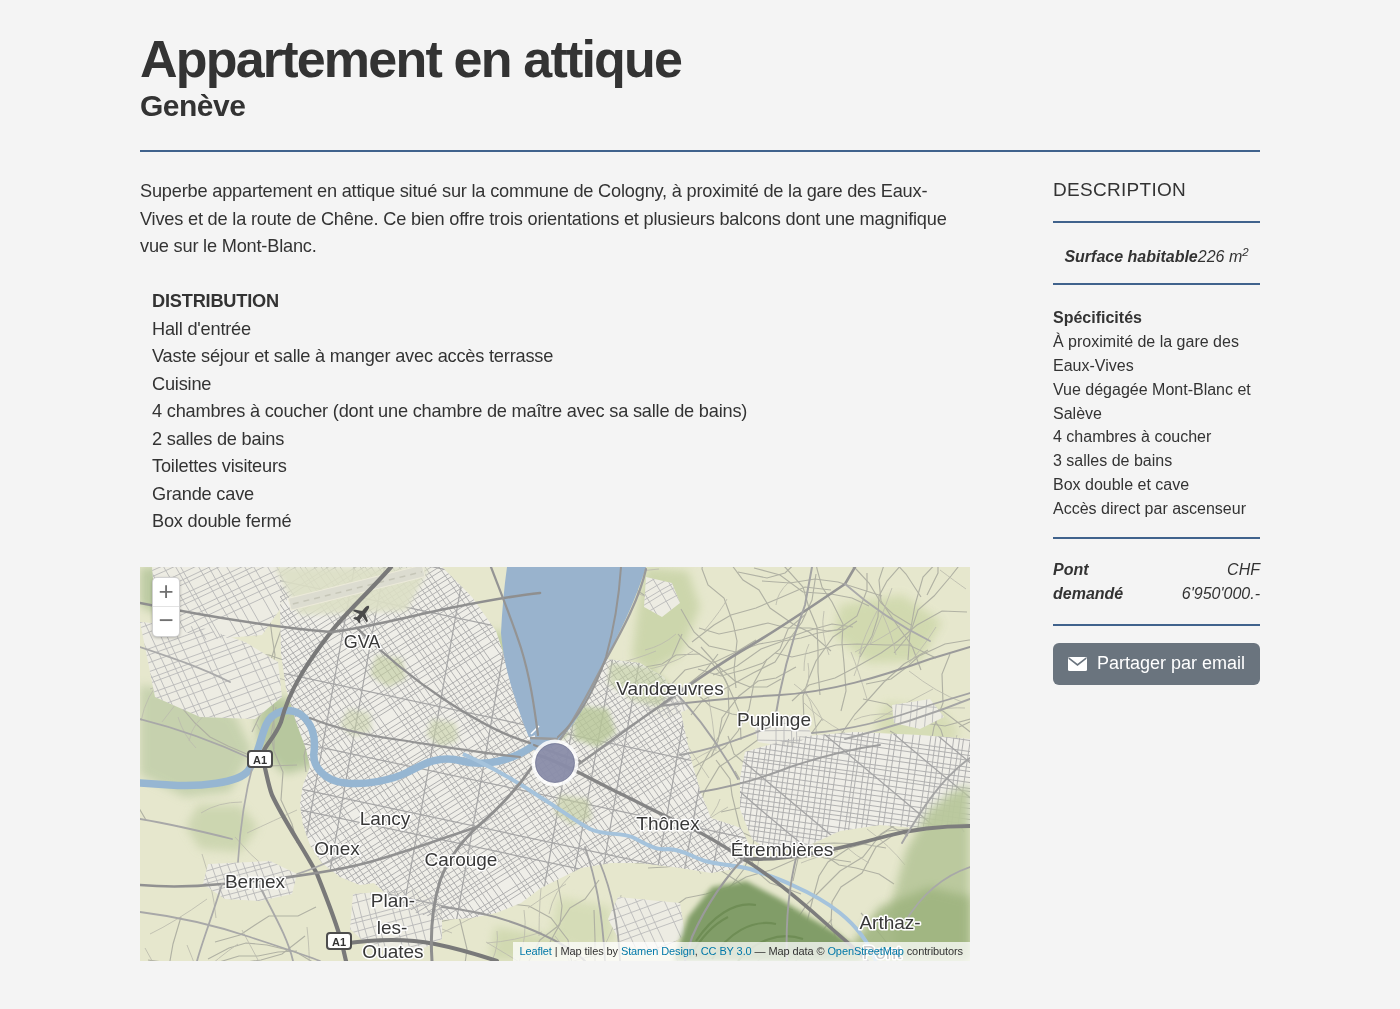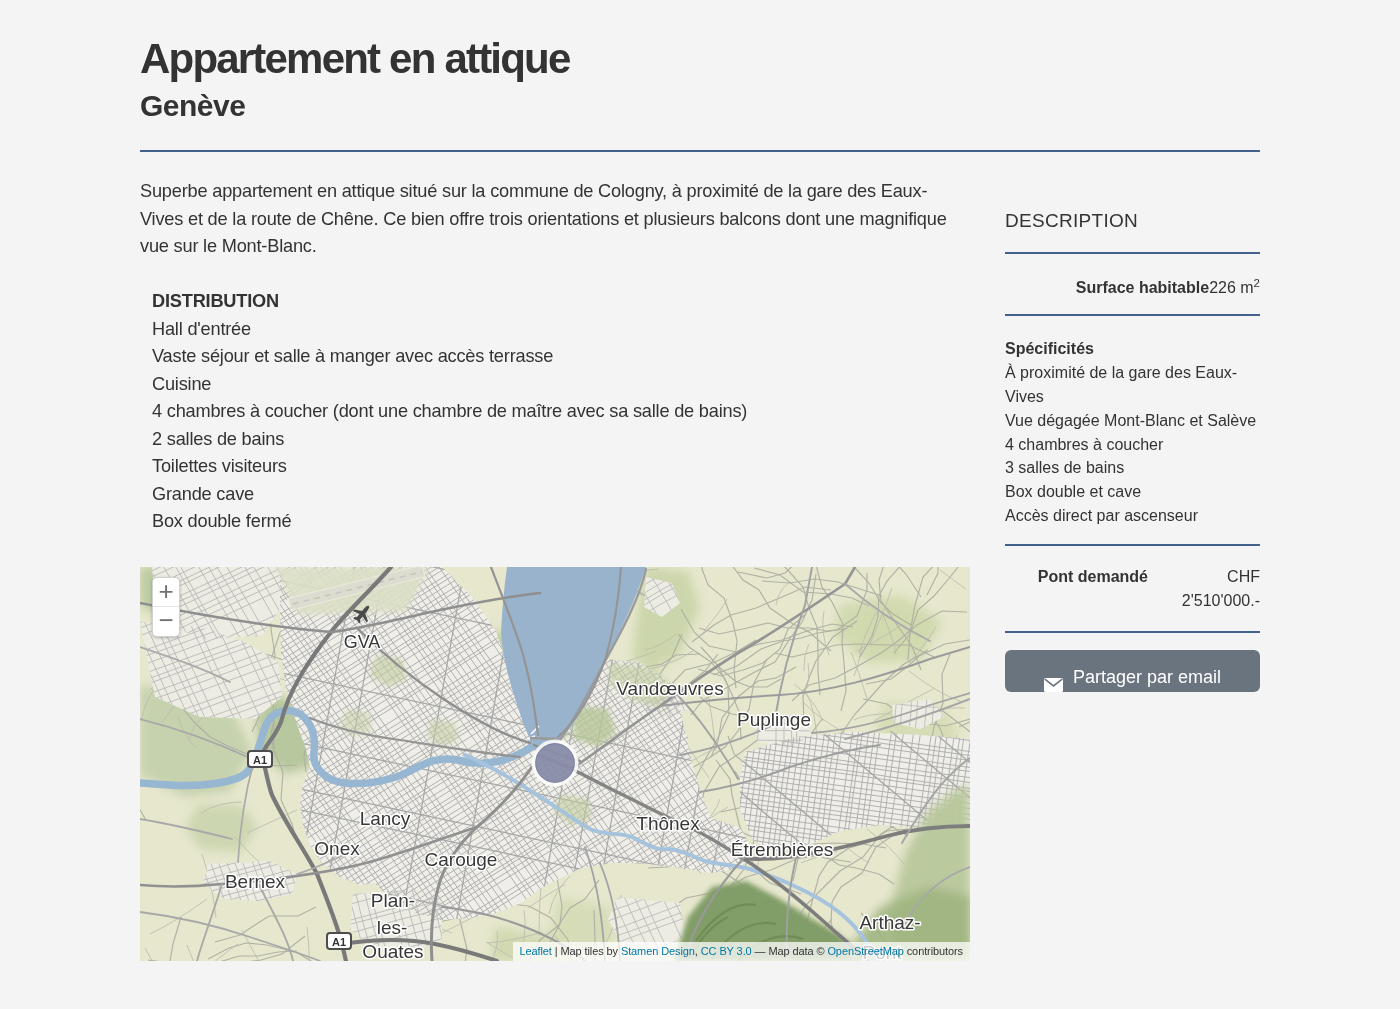--- a/index.html
+++ b/index.html
@@ -1,40 +1,40 @@
 <!DOCTYPE html>
 <html lang="fr"><head>
 <meta charset="utf-8">
 <title>Appartement en attique</title>
 <style>
 html,body{margin:0;padding:0;}
 body{background:#f4f4f4;color:#333;font-family:"Liberation Sans",sans-serif;font-size:18.2px;line-height:27.5px;letter-spacing:-0.2px;}
 .wrap{width:1120px;margin:0 auto;}
-h1{font-size:42px;line-height:48px;font-weight:700;margin:35px 0 0;color:#333;letter-spacing:-1.8px;}
+h1{font-size:52px;line-height:48px;font-weight:700;margin:35px 0 0;color:#333;letter-spacing:-1.8px;}
 .sub{font-size:30px;line-height:30px;font-weight:700;margin-top:8px;letter-spacing:-0.5px;}
 .rule-top{border:0;border-top:2px solid #40628c;margin:29px 0 0;}
-.cols{display:flex;align-items:flex-start;}
+.cols{display:flex;align-items:flex-start;gap:48px;}
 .left{width:830px;}
 .intro{margin:26px 0 27.5px;width:814px;}
 .dist{margin:12px;}
 .map{position:relative;width:830px;height:394px;margin-top:31px;background:#e9e8df;overflow:hidden;letter-spacing:0;}
 .zoomctl{position:absolute;top:10px;left:12px;width:28px;background:#fff;border-radius:5px;border:1px solid rgba(0,0,0,0.18);box-shadow:0 1px 3px rgba(0,0,0,0.25);overflow:hidden;box-sizing:border-box;}
 .zoomctl div{width:26px;height:29px;line-height:27px;text-align:center;font-size:26px;color:#717171;-webkit-font-smoothing:antialiased;}
 .zoomctl div:first-child{border-bottom:1px solid #e3e3e3;height:28px;}
 .attrib{position:absolute;right:0;bottom:0;height:19px;line-height:19px;background:rgba(255,255,255,0.75);padding:0 7px 0 6px;font-size:11px;letter-spacing:-0.1px;color:#333;white-space:nowrap;}
 .attrib a{color:#0078a8;text-decoration:none;}
-.right{width:255px;margin-left:35px;letter-spacing:0;margin-top:31px;}
+.right{width:255px;margin-left:35px;letter-spacing:0;}
 .desc-h{font-size:19px;line-height:21px;letter-spacing:0.3px;margin-top:27px;color:#333;}
 .srule{border:0;border-top:2px solid #40628c;margin:0;}
-.kv{display:flex;justify-content:flex-end;align-items:baseline;font-size:16px;line-height:24px;}
+.kv{display:flex;justify-content:center;align-items:baseline;font-size:16px;line-height:24px;font-style:italic;}
 .kv .k{font-weight:700;}
 .specs{font-size:16px;line-height:23.8px;}
 .specs .k{font-weight:700;}
 .price-val{text-align:right;width:112px;}
-.btn{display:flex;align-items:flex-end;justify-content:center;height:42px;background:#6a747e;border-radius:6px;color:#fff;font-size:18px;margin-top:17px;}
+.btn{display:flex;align-items:center;justify-content:center;height:42px;background:#6a747e;border-radius:6px;color:#fff;font-size:18px;margin-top:17px;}
 .btn svg{margin-right:10px;}
 sup{font-size:11.5px;}
 </style>
 </head>
 <body>
 <div class="wrap">
   <h1>Appartement en attique</h1>
   <div class="sub">Genève</div>
   <hr class="rule-top">
   <div class="cols">
@@ -896,21 +896,21 @@
       <hr class="srule" style="margin-top:21px">
       <div class="kv" style="margin-top:17px">
           <span class="k">Surface habitable</span>
           <span>226 m<sup>2</sup></span>
         </div>
       <hr class="srule" style="margin-top:14px">
       <div class="specs" style="margin-top:21px"><span class="k">Spécificités</span><br>À proximité de la gare des Eaux-Vives<br>Vue dégagée Mont-Blanc et Salève<br>4 chambres à coucher<br>3 salles de bains<br>Box double et cave<br>Accès direct par ascenseur</div>
       <hr class="srule" style="margin-top:16px">
       <div class="kv" style="margin-top:19px">
           <span class="k">Pont demandé</span>
-          <span class="price-val">CHF 2'510'000.-</span>
+          <span class="price-val">CHF 6'950'000.-</span>
         </div>
       <hr class="srule" style="margin-top:18px">
       <div class="btn"><svg width="19" height="14" viewBox="0 0 19 14">
             <rect x="0" y="0" width="19" height="14" rx="1.5" fill="#fff"></rect>
             <path d="M0.8,1.2 L9.5,8 L18.2,1.2" fill="none" stroke="#6a747e" stroke-width="1.6"></path>
           </svg>Partager par email</div>
     </div>
   </div>
 </div>
 

